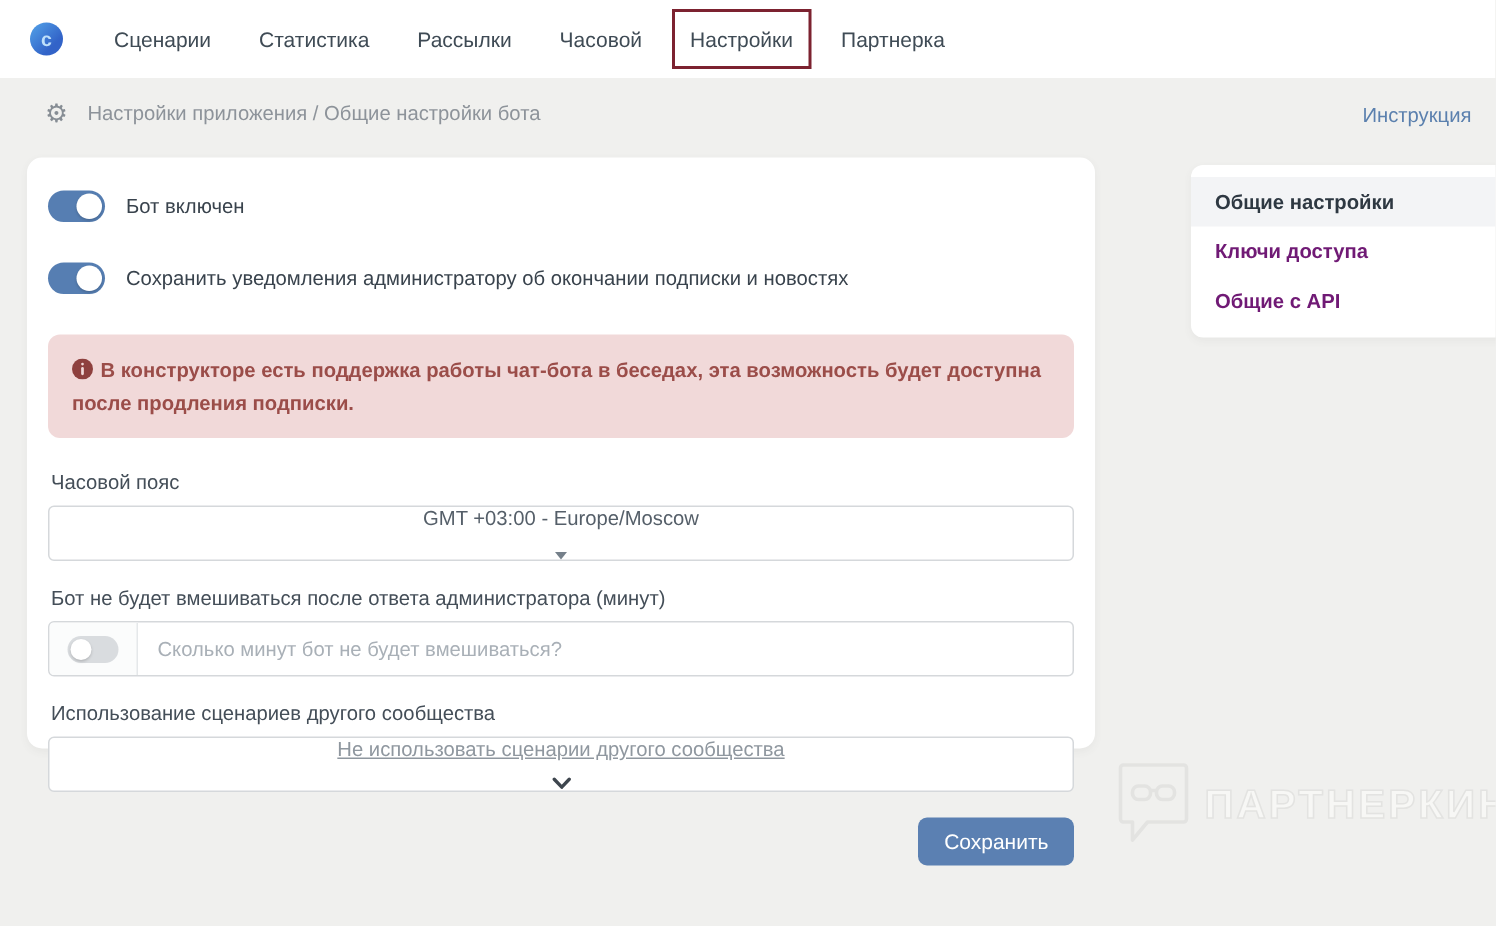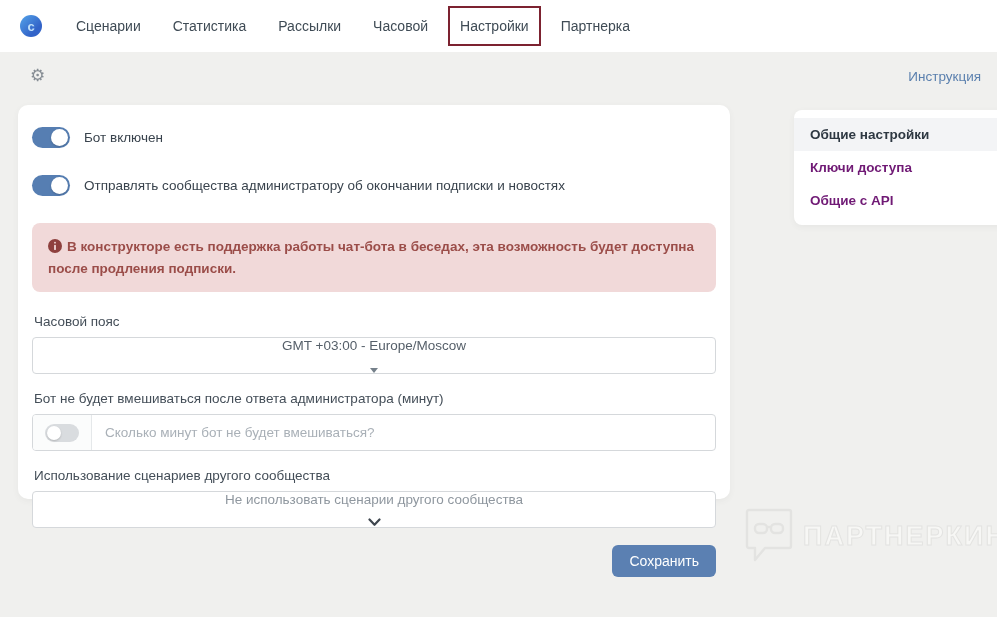--- a/index.html
+++ b/index.html
@@ -79,21 +79,21 @@
   .control{
     width:100%;height:37px;border:1px solid #d5d8db;border-radius:4px;
     box-sizing:border-box;background:#fff;display:flex;align-items:center;
     margin-bottom:17px;font-size:13.5px;color:#555f69;
   }
   .select{justify-content:space-between;padding:0 14px;cursor:pointer;flex-direction:column;}
   .caret-down{
     width:0;height:0;border-left:4.5px solid transparent;border-right:4.5px solid transparent;
     border-top:5.5px solid #75808a;
   }
-  .select.muted .select-value{color:#8f979f;}
+  .select.muted .select-value{color:#8f979f;text-decoration:underline;}
   .chevron-down svg{display:block;}
   .input-group{padding:0;overflow:hidden;}
   .input-toggle-cell{
     width:58px;align-self:stretch;display:flex;align-items:center;justify-content:center;
     border-right:1px solid #e5e8ea;background:#fbfcfc;flex:0 0 auto;
   }
   .text-input{
     flex:1;border:none;outline:none;background:transparent;
     font-family:"Liberation Sans",sans-serif;font-size:13.5px;color:#555f69;
     padding:0 13px;height:100%;
@@ -142,37 +142,38 @@
     <div class="nav-item">
       <span>Настройки</span>
       <span class="annotation-frame"></span>
     </div>
     <div class="nav-item">Партнерка</div>
   </div>
 </div>
 
 <div class="breadcrumb-row">
   <span class="gear-icon">⚙</span>
+  <span class="breadcrumb">Настройки приложения / Общие настройки бота</span>
 </div>
 <a class="instruction-link">Инструкция</a>
 
 <div class="card">
 
   <div class="toggle-row">
     <div class="toggle on">
         <div class="knob"></div>
       </div>
     <div class="lbl">Бот включен</div>
   </div>
 
   <div class="toggle-row">
     <div class="toggle on">
         <div class="knob"></div>
       </div>
-    <div class="lbl">Отправлять сообщества администратору об окончании подписки и новостях</div>
+    <div class="lbl">Сохранить уведомления администратору об окончании подписки и новостях</div>
   </div>
 
   <div class="alert">
     <svg width="14" height="14" viewBox="0 0 14 14">
       <circle cx="7" cy="7" r="7" fill="#8e403e"></circle>
       <rect x="6.1" y="2.8" width="1.8" height="1.8" rx="0.9" fill="#f1d9d9"></rect>
       <rect x="6.1" y="5.7" width="1.8" height="5.4" rx="0.9" fill="#f1d9d9"></rect>
     </svg><span>В конструкторе есть поддержка работы чат-бота в беседах, эта возможность будет доступна после продления подписки.</span>
   </div>
 

